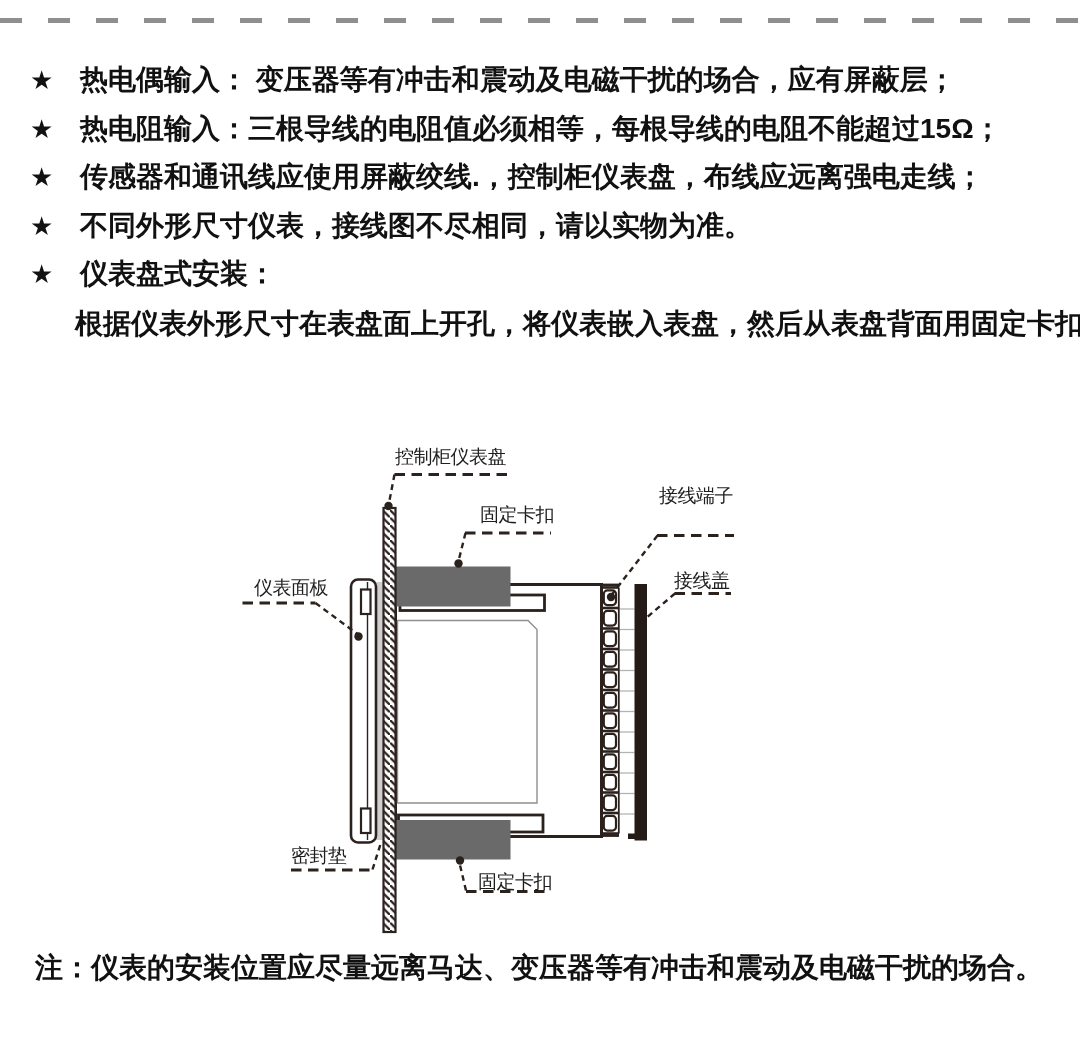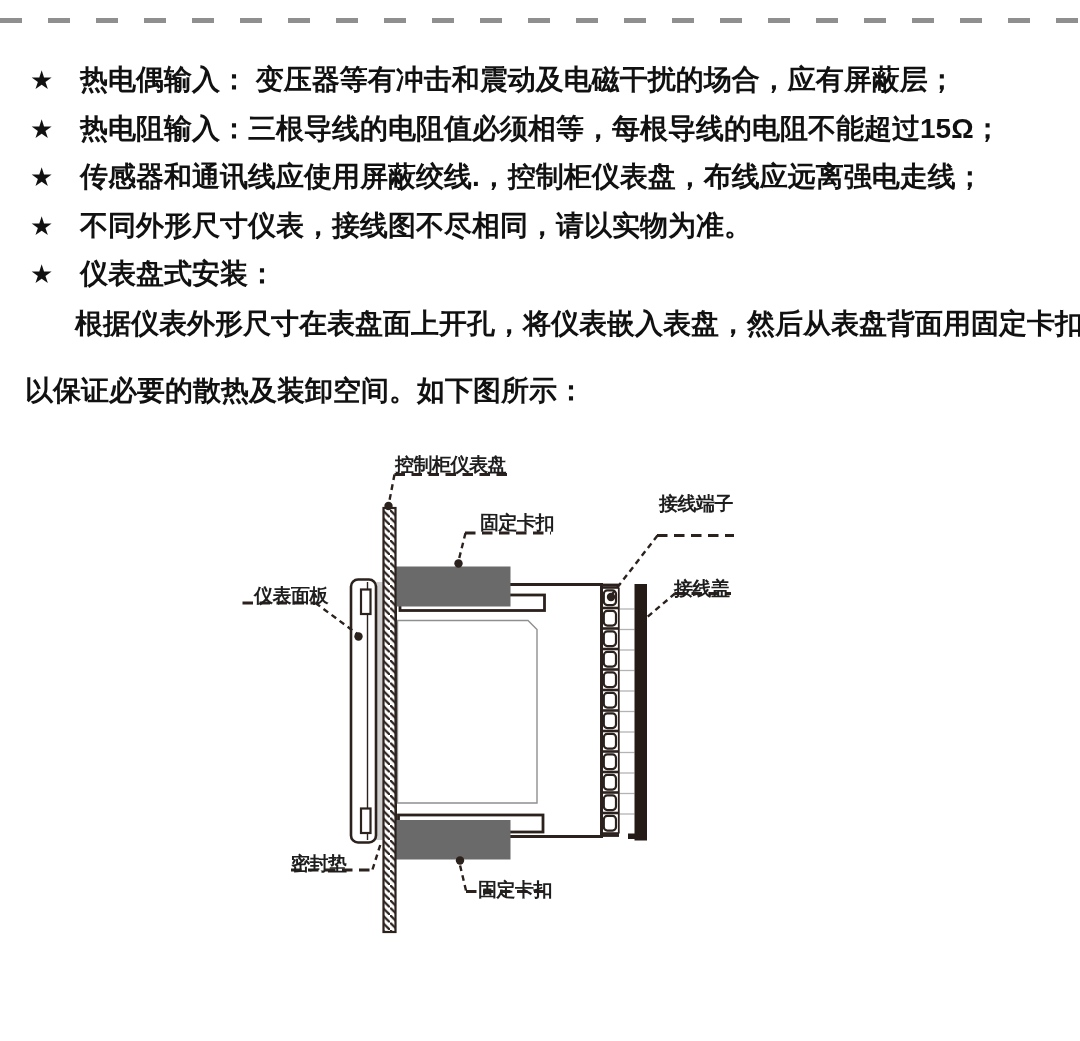--- a/index.html
+++ b/index.html
@@ -19,22 +19,22 @@
   }
   .star{display:inline-block;width:50px;font-size:26px;line-height:34px;}
   .para-line{
     position:absolute;color:#111;font-weight:700;font-size:28px;line-height:34px;white-space:nowrap;
   }
   .note{
     position:absolute;left:35px;top:951px;color:#111;font-weight:700;font-size:28px;
     line-height:34px;white-space:nowrap;
   }
   .dlabel{
-    position:absolute;color:#1e1e1e;font-weight:700;font-size:19px;line-height:22px;
-    letter-spacing:-0.5px;white-space:nowrap;margin-top:8px;
+    position:absolute;color:#1e1e1e;font-weight:400;font-size:19px;line-height:22px;
+    letter-spacing:-0.5px;white-space:nowrap;
   }
   svg.diagram{position:absolute;left:0;top:0;}
 </style>
 </head>
 <body>
 
 <div class="page">
 
   <div class="divider"></div>
 
@@ -53,21 +53,20 @@
   <div class="bullet-row" style="top:209px">
     <span class="star">★</span>
     <span class="btext">不同外形尺寸仪表，接线图不尽相同，请以实物为准。</span>
   </div>
   <div class="bullet-row" style="top:257px">
     <span class="star">★</span>
     <span class="btext">仪表盘式安装：</span>
   </div>
 
   <div class="para-line" style="left:75px;top:307px">根据仪表外形尺寸在表盘面上开孔，将仪表嵌入表盘，然后从表盘背面用固定卡扣</div>
-  <div class="para-line" style="left:25px;top:374px">以保证必要的散热及装卸空间。如下图所示：</div>
 
   <svg class="diagram" viewBox="0 0 1080 1041" width="1080" height="1041">
     <defs>
       <pattern id="hatch" width="7.5" height="7.5" patternUnits="userSpaceOnUse">
         <path d="M-2,-2 L10,10" stroke="#2b211d" stroke-width="2.2"></path>
       </pattern>
     </defs>
 
     <rect x="395.5" y="584.5" width="206" height="252" fill="#fff" stroke="#2b211d" stroke-width="3"></rect>
 
@@ -167,13 +166,14 @@
   </svg>
 
   <div class="dlabel" style="left:395px;top:446px">控制柜仪表盘</div>
   <div class="dlabel" style="left:480px;top:504px">固定卡扣</div>
   <div class="dlabel" style="left:659px;top:485px">接线端子</div>
   <div class="dlabel" style="left:674px;top:570px">接线盖</div>
   <div class="dlabel" style="left:254px;top:577px">仪表面板</div>
   <div class="dlabel" style="left:291px;top:845px">密封垫</div>
   <div class="dlabel" style="left:478px;top:871px">固定卡扣</div>
 
+  <div class="note">注：仪表的安装位置应尽量远离马达、变压器等有冲击和震动及电磁干扰的场合。</div>
 </div>
 
 </body></html>

